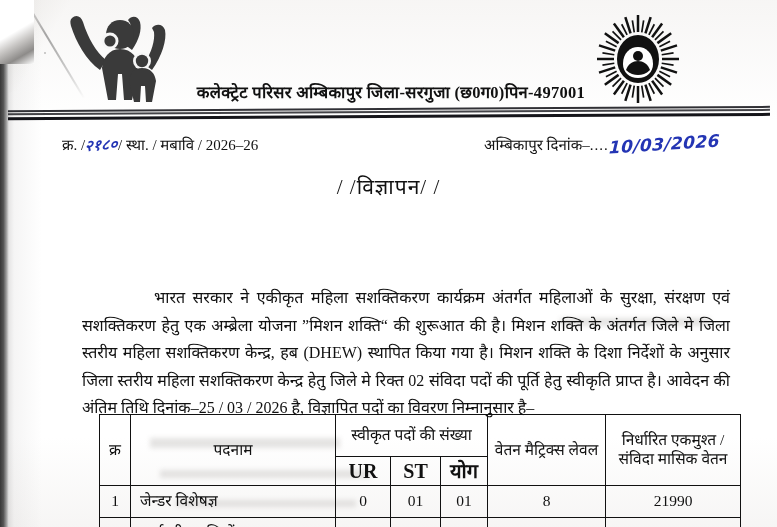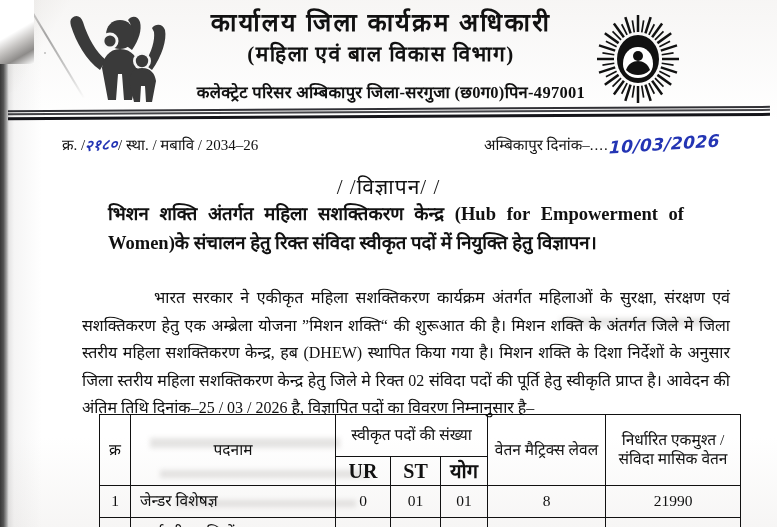--- a/index.html
+++ b/index.html
@@ -220,47 +220,40 @@
           <line x1="68.83" y1="38.66" x2="84.99" y2="33.40" stroke="#111" stroke-width="2.5"></line>
           <line x1="69.70" y1="42.78" x2="81.56" y2="40.90" stroke="#111" stroke-width="1.7"></line>
         </g>
       <ellipse cx="46" cy="47" rx="21" ry="24" fill="#111"></ellipse>
       <circle cx="46" cy="30" r="5.2" fill="#111"></circle>
       <path d="M31 52 C31 41 38 35 46 35 C54 35 61 41 61 52 C61 60 55 66 46 66 C37 66 31 60 31 52 Z" fill="#fff"></path>
       <circle cx="46" cy="44" r="5" fill="#111"></circle>
       <path d="M34 58 C36 52 41 49 46 49 C51 49 56 52 58 58 C54 62 50 63 46 63 C42 63 38 62 34 58 Z" fill="#111"></path>
     </svg>
 
-    <div class="lh-text">
-      <div class="lh-l1">कार्यालय जिला कार्यक्रम अधिकारी</div>
-      <div class="lh-l2">(महिला एवं बाल विकास विभाग)</div>
-    </div>
     <div class="lh-l3">कलेक्ट्रेट परिसर अम्बिकापुर जिला-सरगुजा (छ0ग0)पिन-497001</div>
 
     <div class="rules">
       <i class="r1"></i>
         <i class="r2"></i>
         <i class="r3"></i>
     </div>
   </div>
 
   <div class="refline">
     <div class="ref-left">
-      <span>क्र. /</span><span class="hand hand-ref">२१८०</span><span>/ स्था. / मबावि / 2034–26</span>
+      <span>क्र. /</span><span class="hand hand-ref">२१८०</span><span>/ स्था. / मबावि / 2026–26</span>
     </div>
     <div class="ref-right">
       <span>अम्बिकापुर दिनांक–</span><span class="dots">....</span><span class="hand hand-date">10/03/2026</span>
     </div>
   </div>
 
   <div class="vigyapan">/ /विज्ञापन/ /</div>
 
-  <div class="title">
-    <span>भिशन शक्ति अंतर्गत महिला सशक्तिकरण केन्द्र </span><span class="en">(Hub for Empowerment of Women)</span><span>के संचालन हेतु रिक्त संविदा स्वीकृत पदों में नियुक्ति हेतु विज्ञापन।</span>
-  </div>
 
   <div class="body-text">
     <p class="indent">
       <span>भारत सरकार ने एकीकृत महिला सशक्तिकरण कार्यक्रम अंतर्गत महिलाओं के सुरक्षा, संरक्षण एवं सशक्तिकरण हेतु एक अम्ब्रेला योजना ”मिशन शक्ति“ की शुरूआत की है। मिशन शक्ति के अंतर्गत जिले मे जिला स्तरीय महिला सशक्तिकरण केन्द्र, हब </span><span class="en">(DHEW)</span><span> स्थापित किया गया है। मिशन शक्ति के दिशा निर्देशों के अनुसार जिला स्तरीय महिला सशक्तिकरण केन्द्र हेतु जिले मे रिक्त 02 संविदा पदों की पूर्ति हेतु स्वीकृति प्राप्त है। आवेदन की अंतिम तिथि दिनांक–25 / 03 / 2026 है, विज्ञापित पदों का विवरण निम्नानुसार है–</span>
     </p>
   </div>
 
   <div class="tbl-wrap">
     <table class="posts">
       <colgroup>

